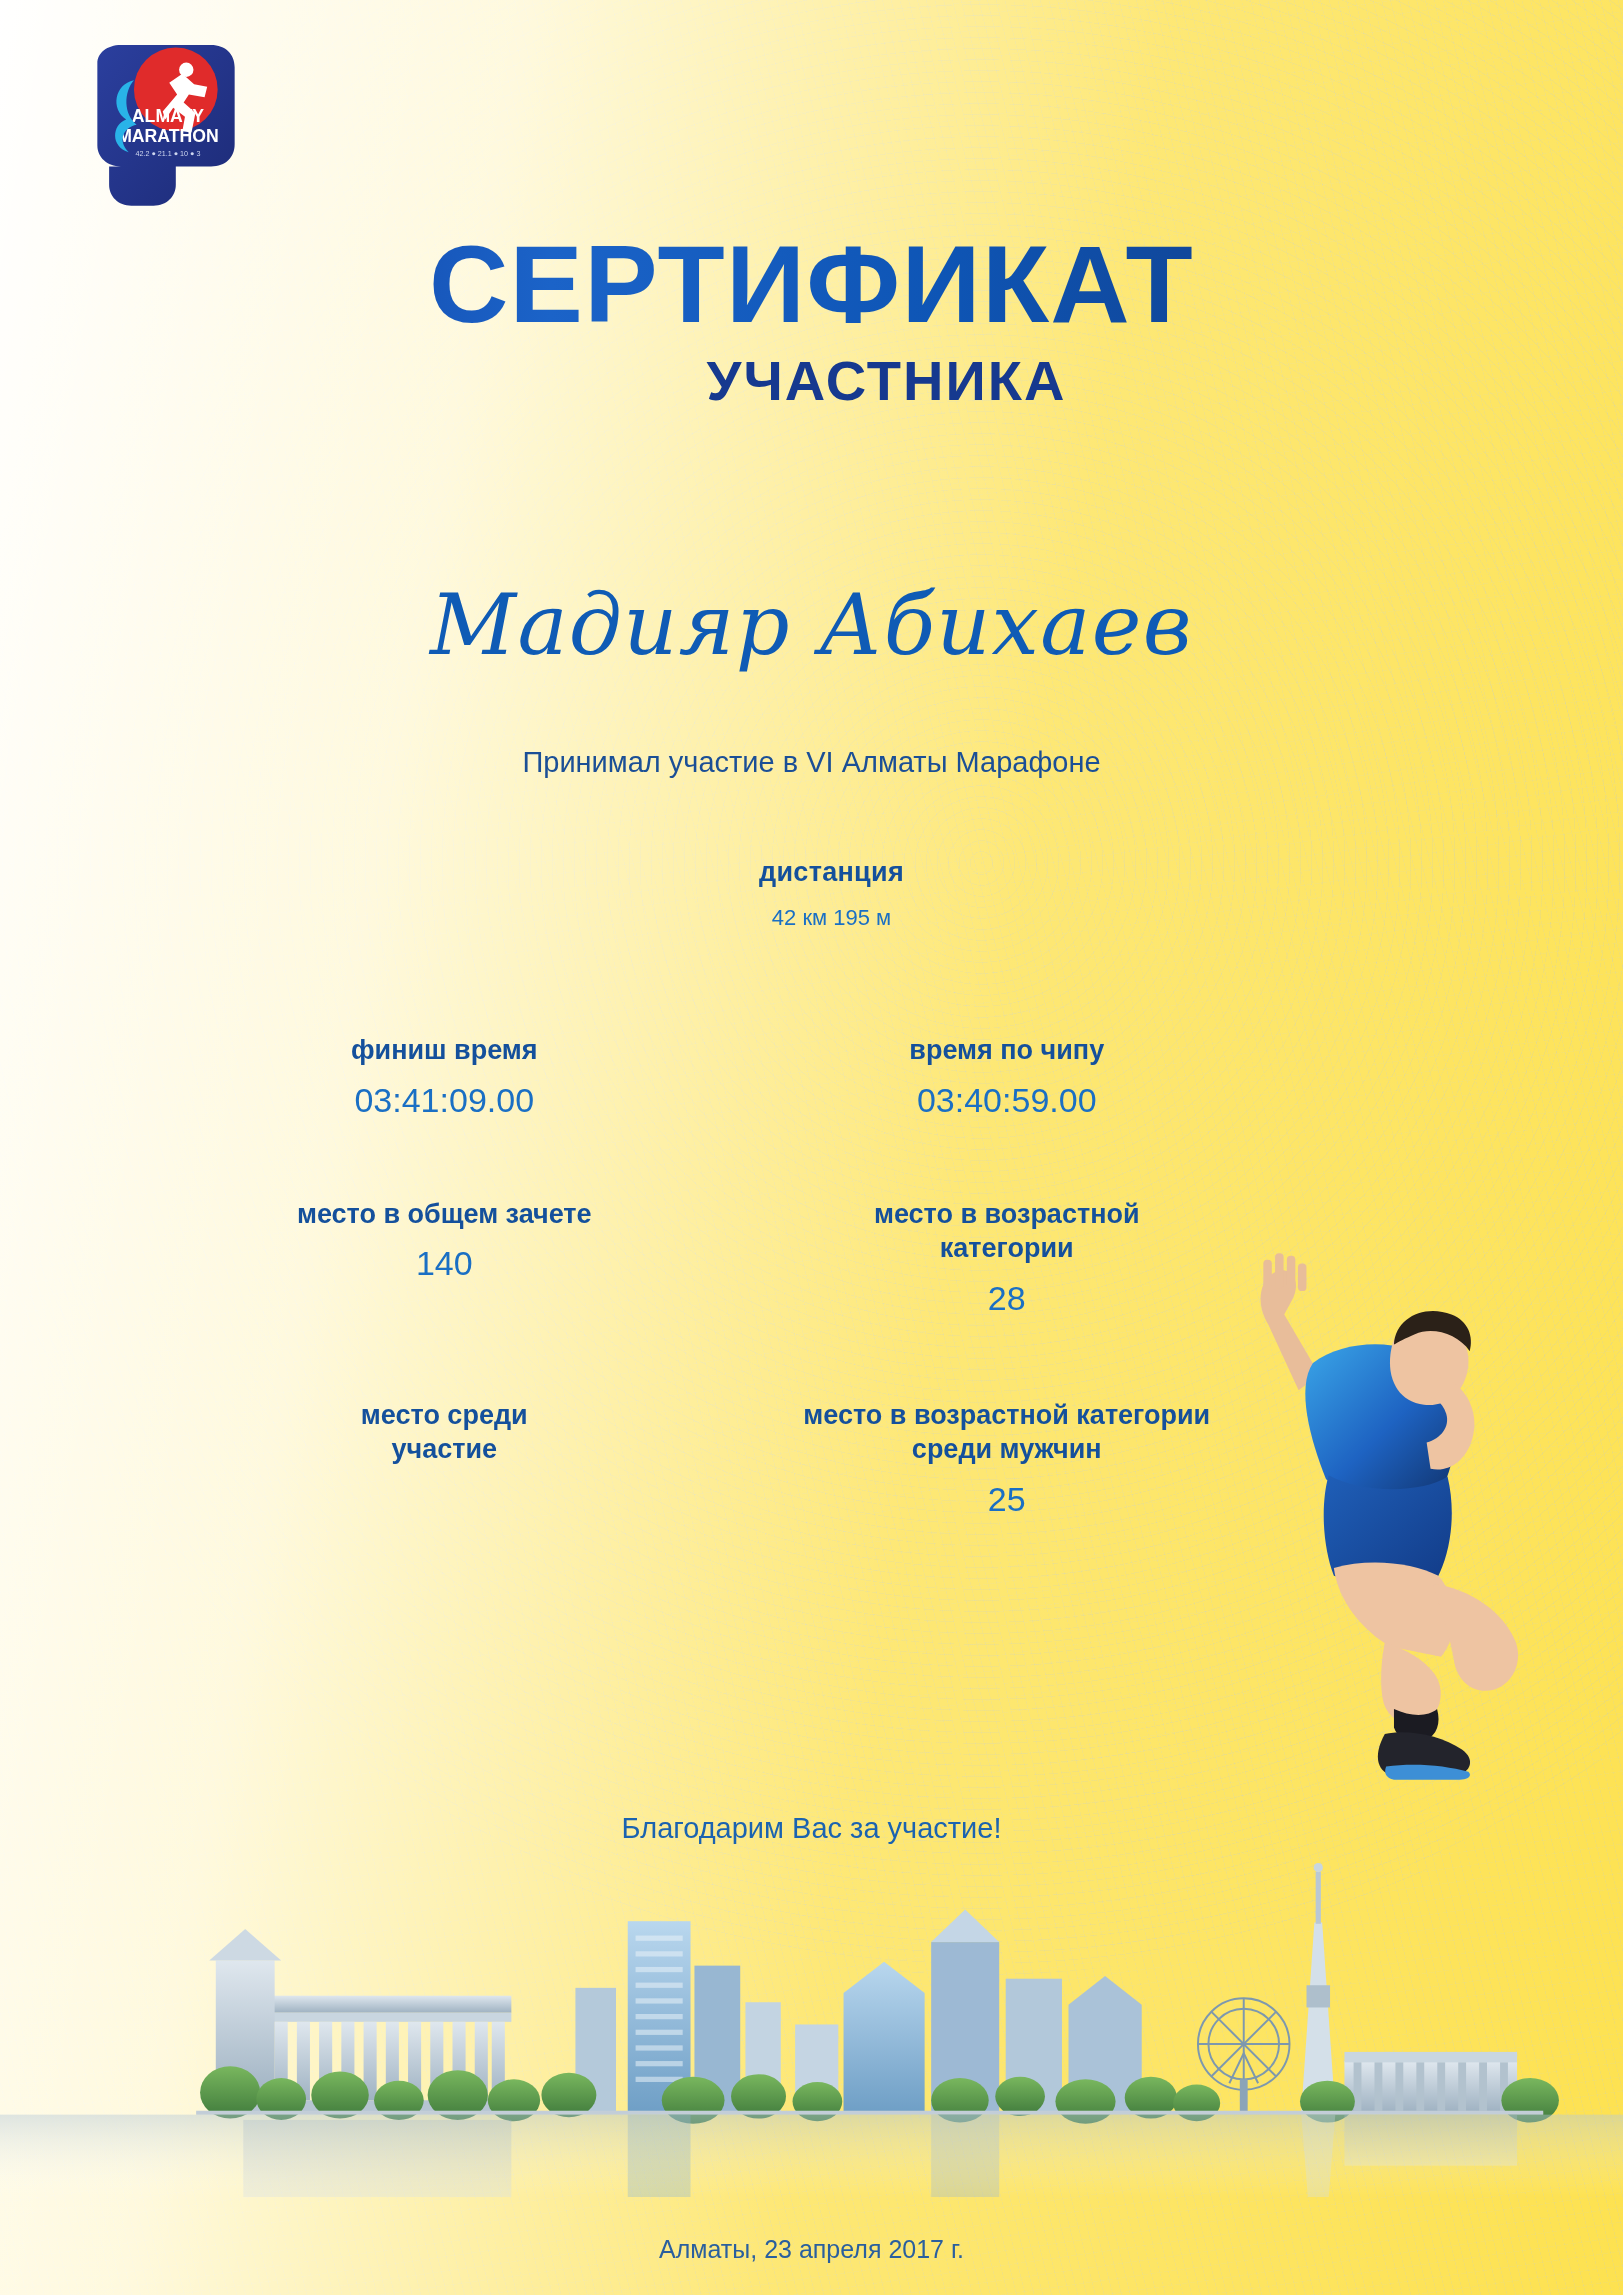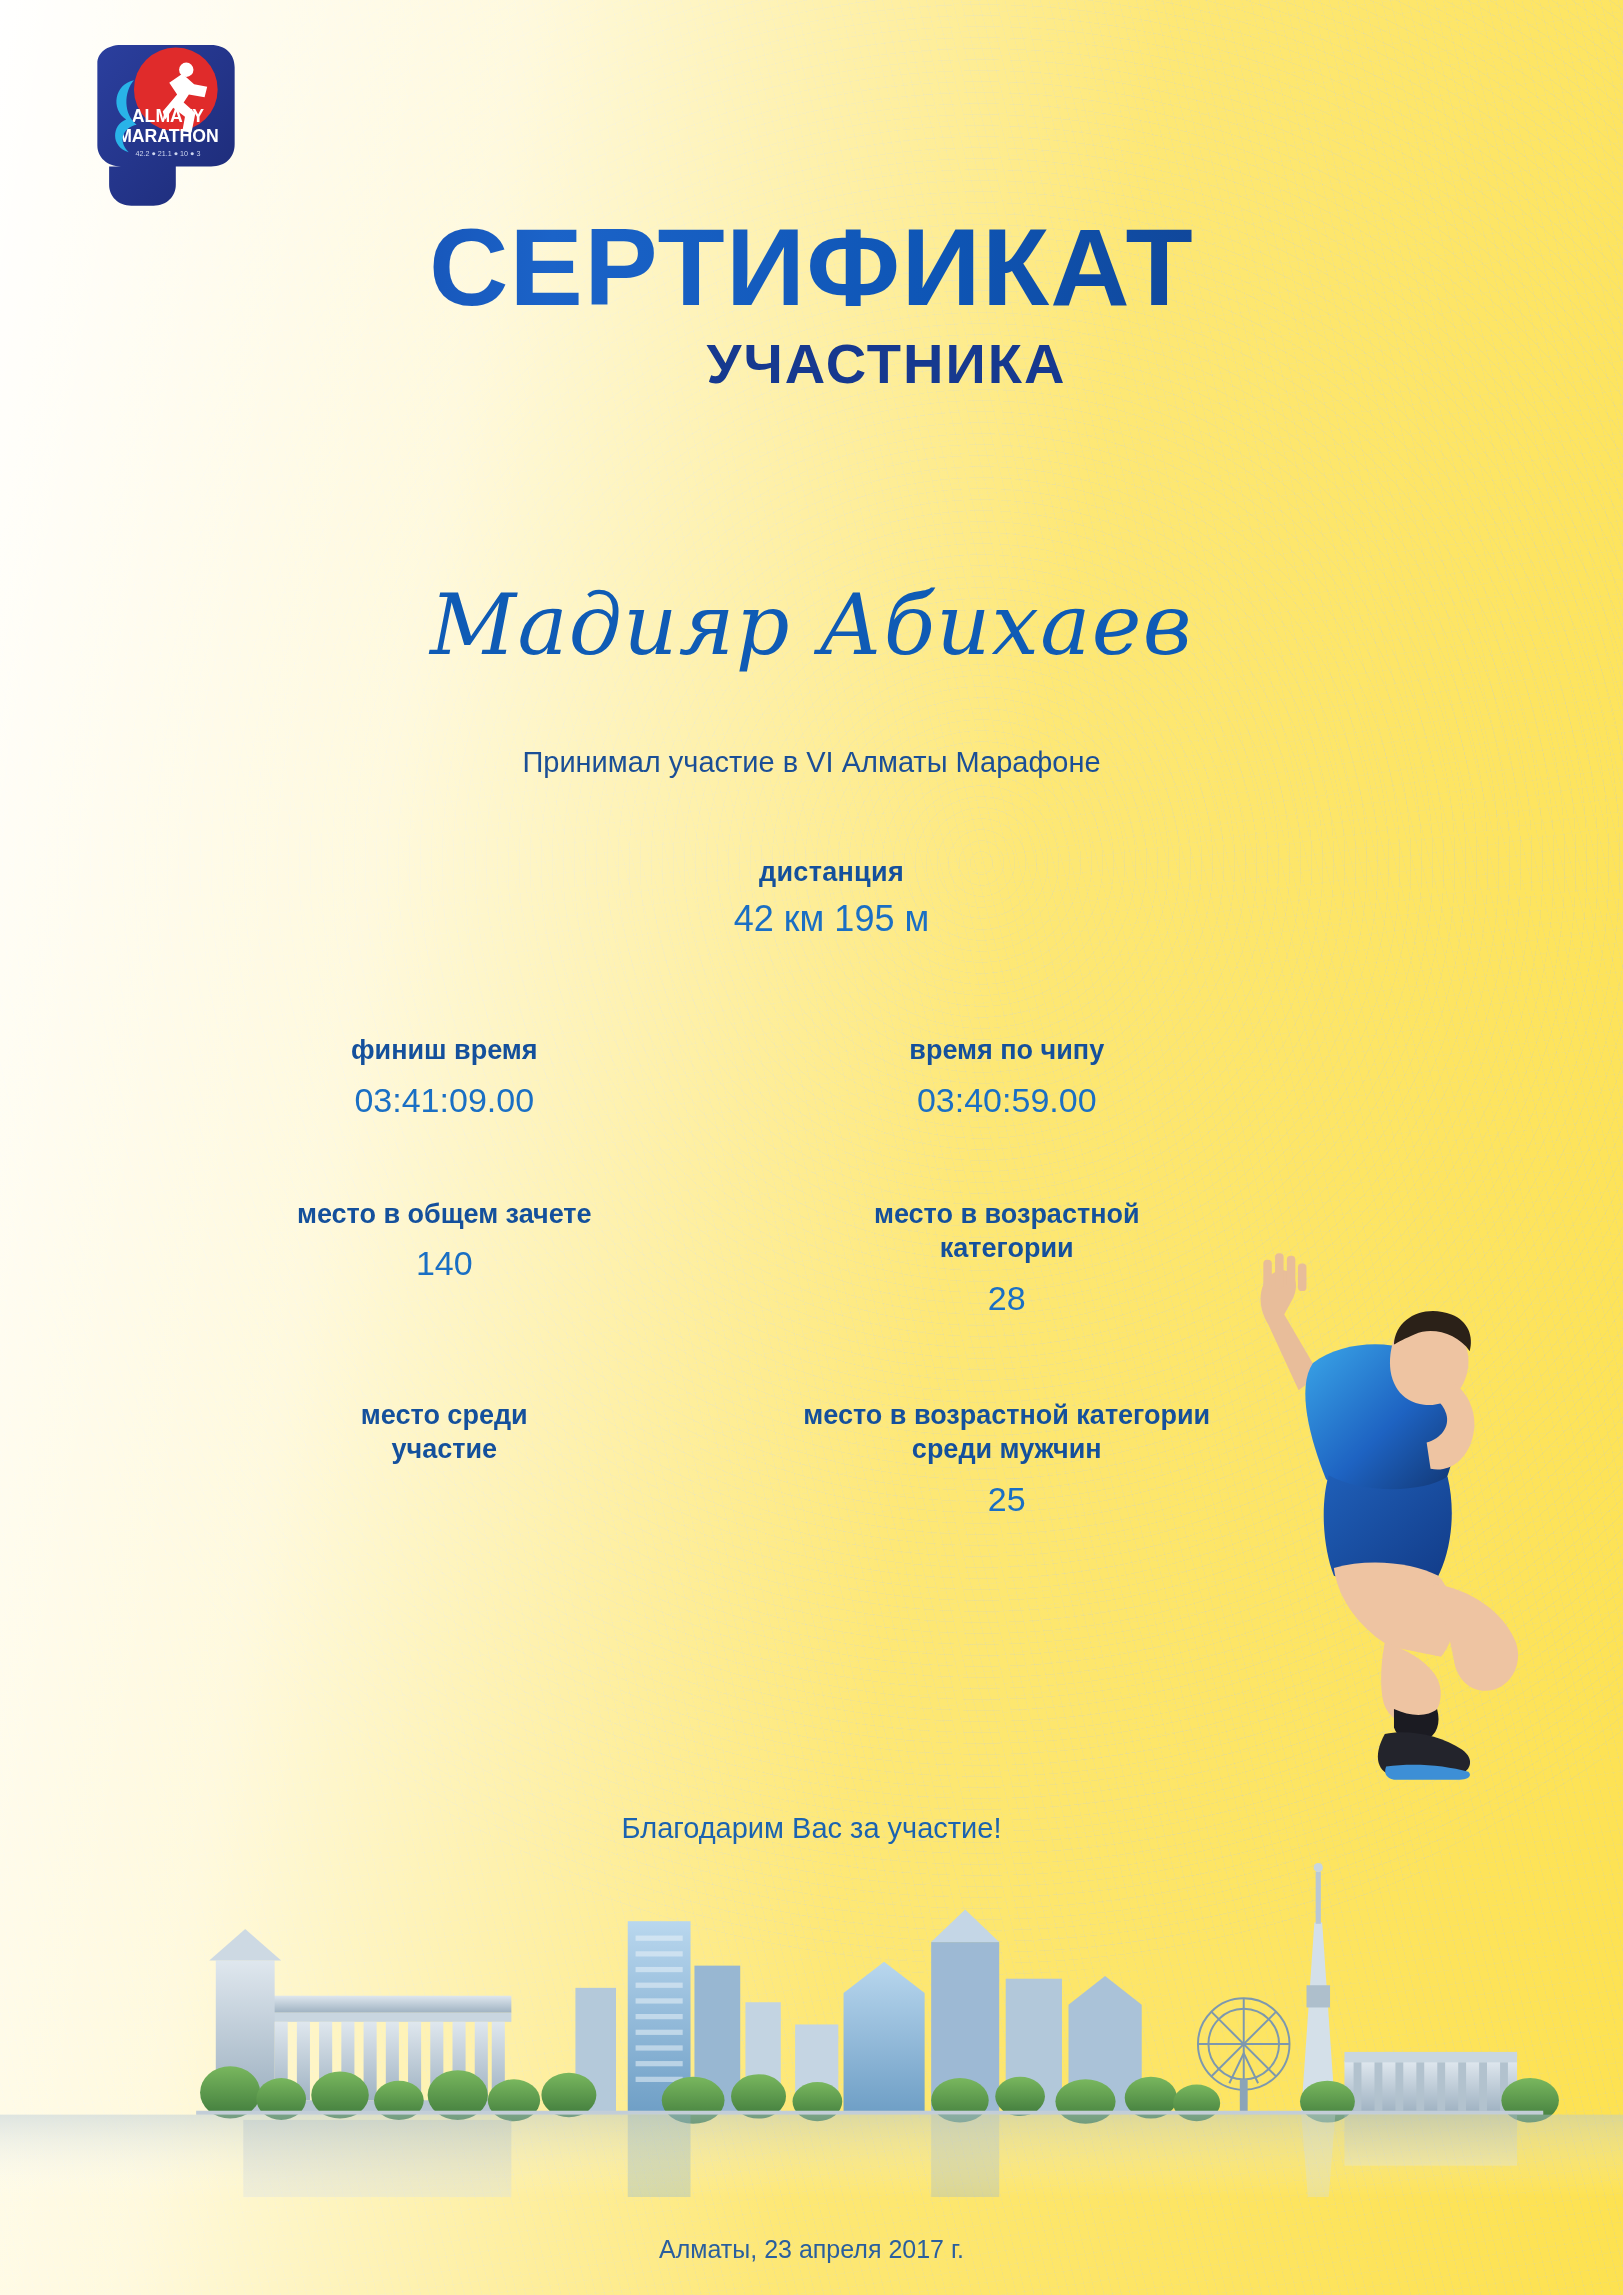--- a/index.html
+++ b/index.html
@@ -72,21 +72,21 @@
     width: 190px;
     height: 170px;
   }
   .logo svg { display: block; }
 
   
   .title-block {
     position: absolute;
     left: 0;
     right: 0;
-    top: 212px;
+    top: 229px;
     text-align: center;
   }
   .title-main {
     font-size: 110px;
     font-weight: bold;
     letter-spacing: 1.3px;
     line-height: 1.0;
     background: linear-gradient(92deg, #0c2f8f 0%, #1b63c8 34%, #0e55b5 58%, #15306e 100%);
     -webkit-background-clip: text;
     background-clip: text;
@@ -134,23 +134,23 @@
     text-align: center;
     padding-left: 40px;
   }
   .distance-label {
     font-size: 27px;
     font-weight: bold;
     color: #14509c;
     letter-spacing: 0.3px;
   }
   .distance-value {
-    font-size: 36px;
+    font-size: 22px;
     color: #1a6fc4;
-    margin-top: 10px;
+    margin-top: 17px;
   }
 
   
   .stats {
     position: absolute;
     left: 163px;
     top: 1033px;
     width: 1125px;
   }
   .stat-row {

